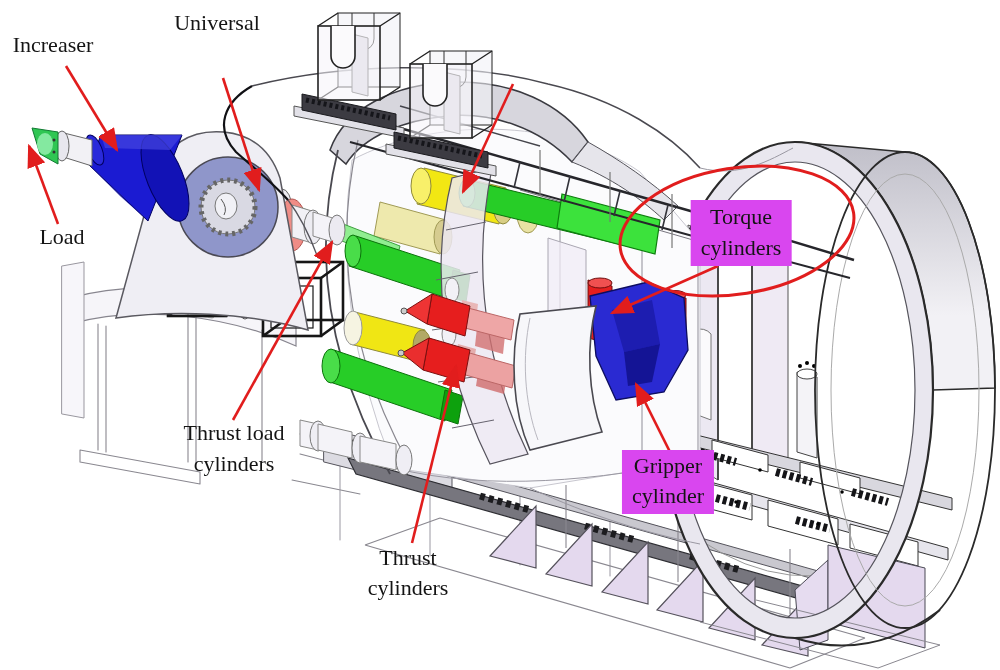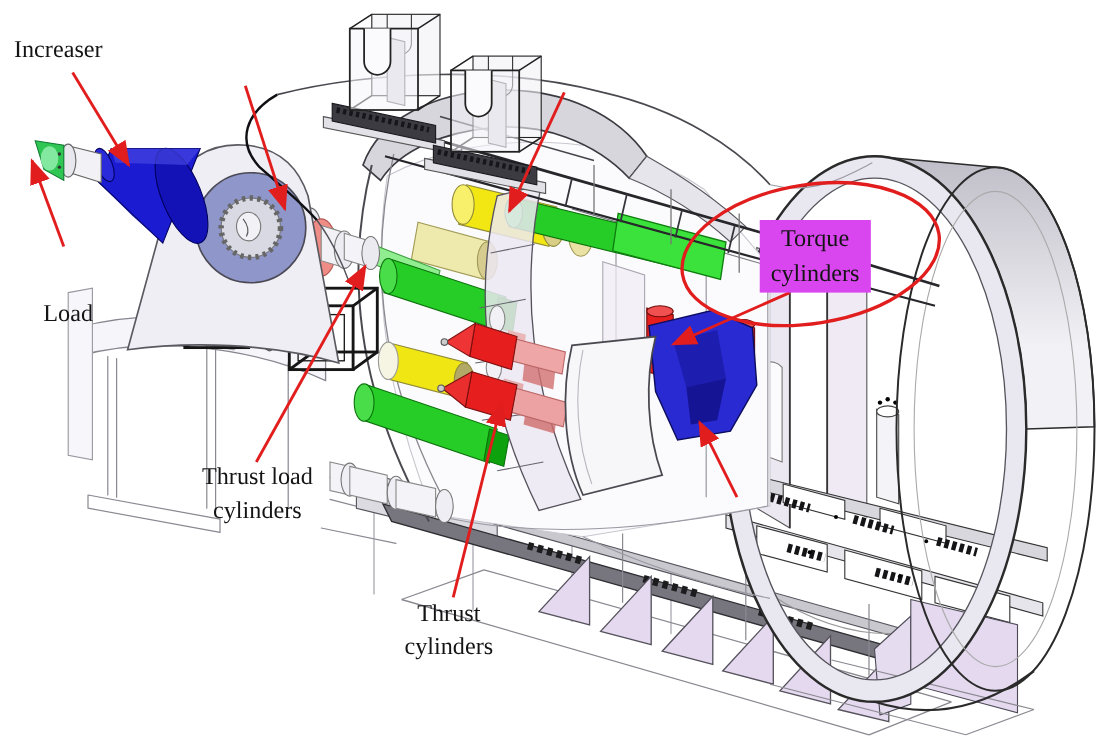--- a/index.html
+++ b/index.html
@@ -280,29 +280,34 @@
     <path d="M 412,543 L 456,366" stroke-width="2.6" marker-end="url(#ah)"></path>
     <path d="M 670,452 L 636,384" stroke-width="2.6" marker-end="url(#ah)"></path>
     <path d="M 58,224 L 29,146" stroke-width="2.6" marker-end="url(#ah)"></path>
   </g>
 </svg>
 
   <div class="lbl" style="left:53px;top:30px;">
     <div>Increaser</div>
   </div>
   <div class="lbl" style="left:217px;top:8px;line-height:29px;">
+    <div>Universal</div>
   </div>
   <div class="lbl boxed" style="left:741px;top:200px;line-height:31px;">
     <div>Torque</div>
     <div>cylinders</div>
   </div>
-  <div class="lbl" style="left:62px;top:222px;margin-top:48px;">
+  <div class="lbl" style="left:62px;top:222px;">
     <div>Load</div>
   </div>
   <div class="lbl" style="left:234px;top:417px;line-height:31px;text-align:center;">
     <div>Thrust load</div>
     <div>cylinders</div>
   </div>
   <div class="lbl" style="left:408px;top:543px;">
     <div>Thrust</div>
     <div>cylinders</div>
   </div>
+  <div class="lbl boxed" style="left:668px;top:450px;">
+    <div>Gripper</div>
+    <div>cylinder</div>
+  </div>
 </div>
 
 </body></html>

